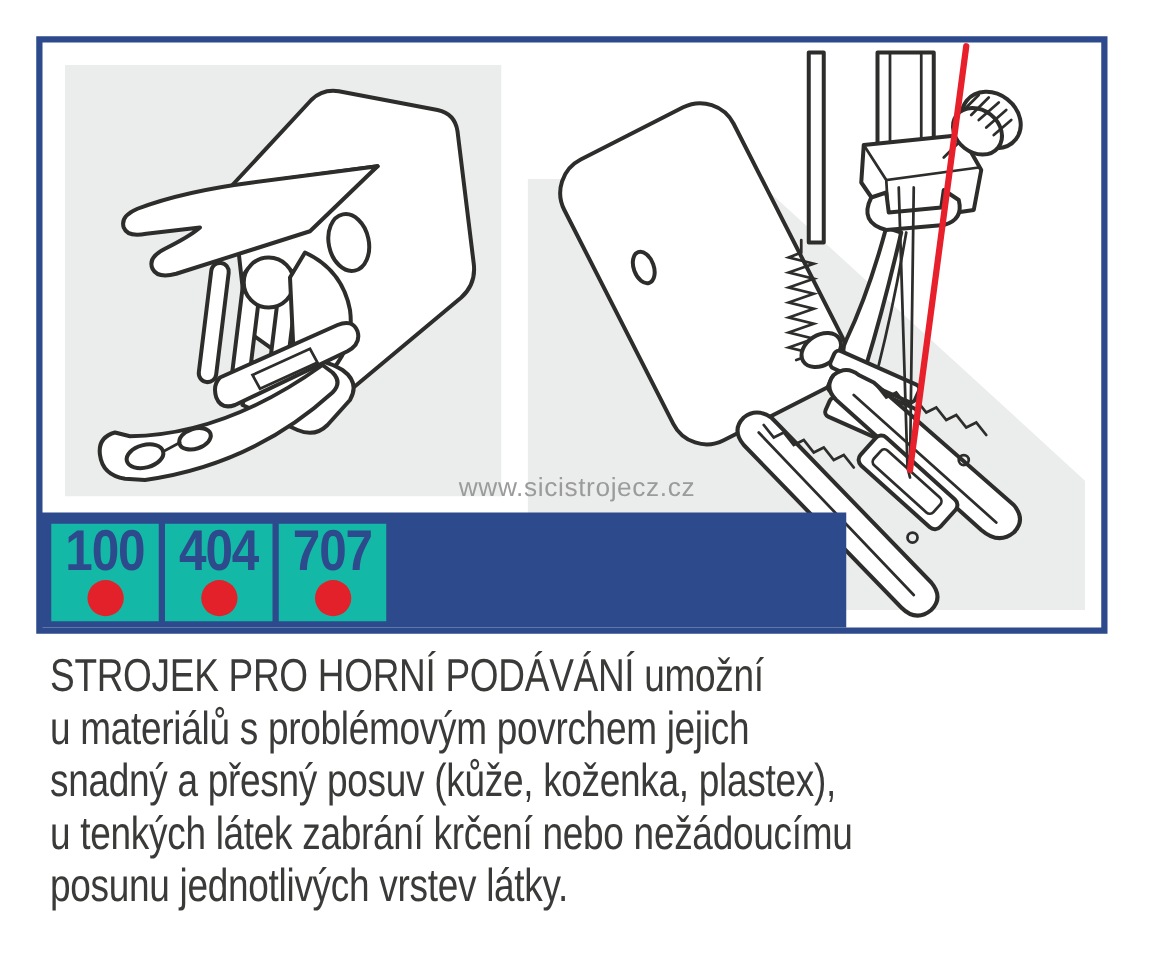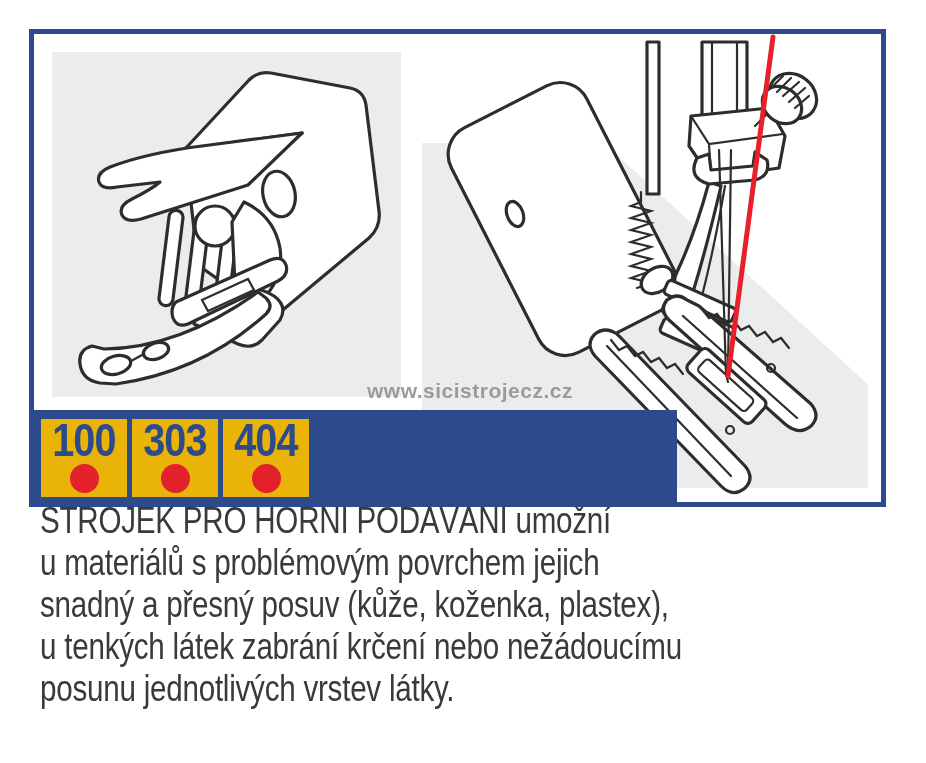--- a/index.html
+++ b/index.html
@@ -23,39 +23,39 @@
   .panel-right{
     position:absolute;left:422px;top:143px;width:446px;height:345px;
     background:var(--panel-gray);z-index:5;
     clip-path:polygon(0% 0%,40.8% 0%,100% 70%,100% 100%,0% 100%);
   }
   .illu{position:absolute;z-index:20;}
   .illu-left{left:52px;top:52px;}
   .illu-right{left:425px;top:34px;}
   .watermark{
     position:absolute;left:367px;top:379px;z-index:25;
-    font-size:21px;letter-spacing:.5px;color:var(--watermark-gray);font-weight:bold;
+    font-size:21px;letter-spacing:.5px;color:var(--watermark-gray);
   }
   .model-band{
     position:absolute;left:33px;top:410px;width:644px;height:92px;
     background:var(--navy);z-index:30;
     display:flex;gap:5px;padding:9px 0 0 8px;box-sizing:border-box;
   }
   .badge{
-    width:86px;height:78px;background:#eab308;flex:0 0 auto;
+    width:86px;height:78px;background:#14b8a6;flex:0 0 auto;
     display:flex;flex-direction:column;align-items:center;
   }
   .badge-number{
     color:var(--navy);font-size:46px;font-weight:bold;line-height:42px;
     transform:scaleX(.86);transform-origin:center top;letter-spacing:-1px;
   }
   .badge-dot{
     width:29px;height:29px;border-radius:50%;background:var(--red);margin-top:3px;
   }
-  .description{position:absolute;left:40px;top:500px;z-index:10;}
+  .description{position:absolute;left:40px;top:520px;z-index:10;}
   .desc-line{
     white-space:nowrap;color:var(--text-ink);
     font-size:37px;line-height:42px;letter-spacing:-.3px;
     transform:scaleX(.8);transform-origin:0 50%;
   }
   svg .ln{fill:none;stroke:var(--line-art);stroke-width:3.2;stroke-linecap:round;stroke-linejoin:round;}
   svg .wh{fill:#fff;stroke:var(--line-art);stroke-width:3.2;stroke-linecap:round;stroke-linejoin:round;}
   svg .thin{fill:none;stroke:var(--line-art);stroke-width:2.2;stroke-linecap:round;}
   svg .thread{fill:none;stroke:var(--thread-red);stroke-width:5;stroke-linecap:round;}
 </style>
@@ -158,25 +158,25 @@
 </svg>
 
 <div class="watermark">www.sicistrojecz.cz</div>
 
 <div class="model-band">
   <div class="badge">
     <div class="badge-number">100</div>
     <div class="badge-dot"></div>
   </div>
   <div class="badge">
-    <div class="badge-number">303</div>
+    <div class="badge-number">404</div>
     <div class="badge-dot"></div>
   </div>
   <div class="badge">
-    <div class="badge-number">404</div>
+    <div class="badge-number">707</div>
     <div class="badge-dot"></div>
   </div>
 </div>
 
 <div class="description">
   <div class="desc-line">STROJEK PRO HORNÍ PODÁVÁNÍ umožní</div>
   <div class="desc-line">u materiálů s problémovým povrchem jejich</div>
   <div class="desc-line">snadný a přesný posuv (kůže, koženka, plastex),</div>
   <div class="desc-line">u tenkých látek zabrání krčení nebo nežádoucímu</div>
   <div class="desc-line">posunu jednotlivých vrstev látky.</div>

